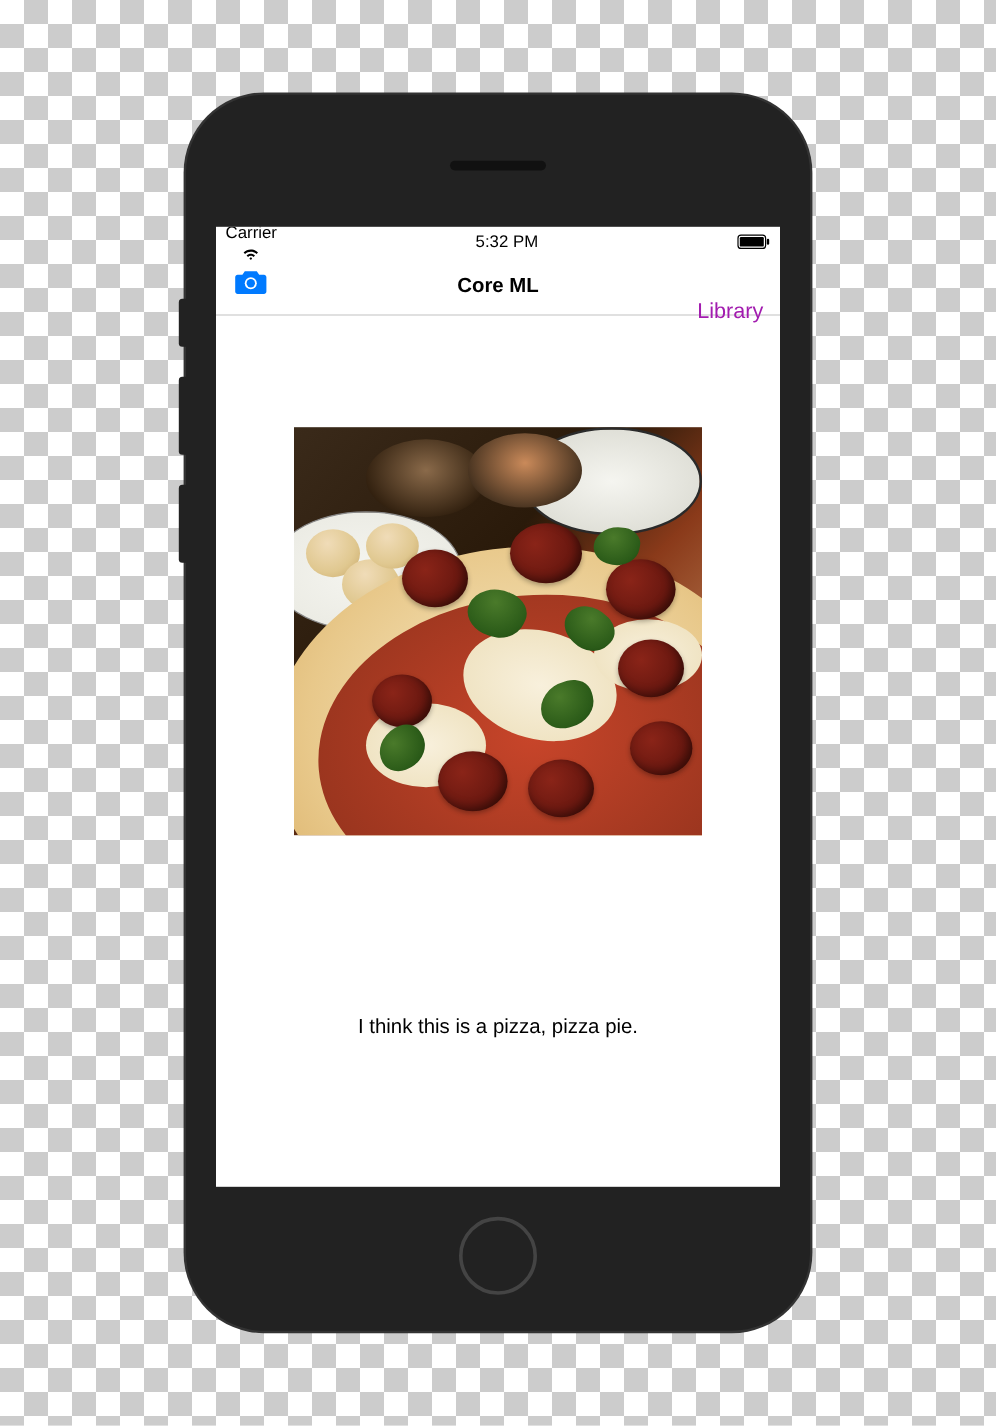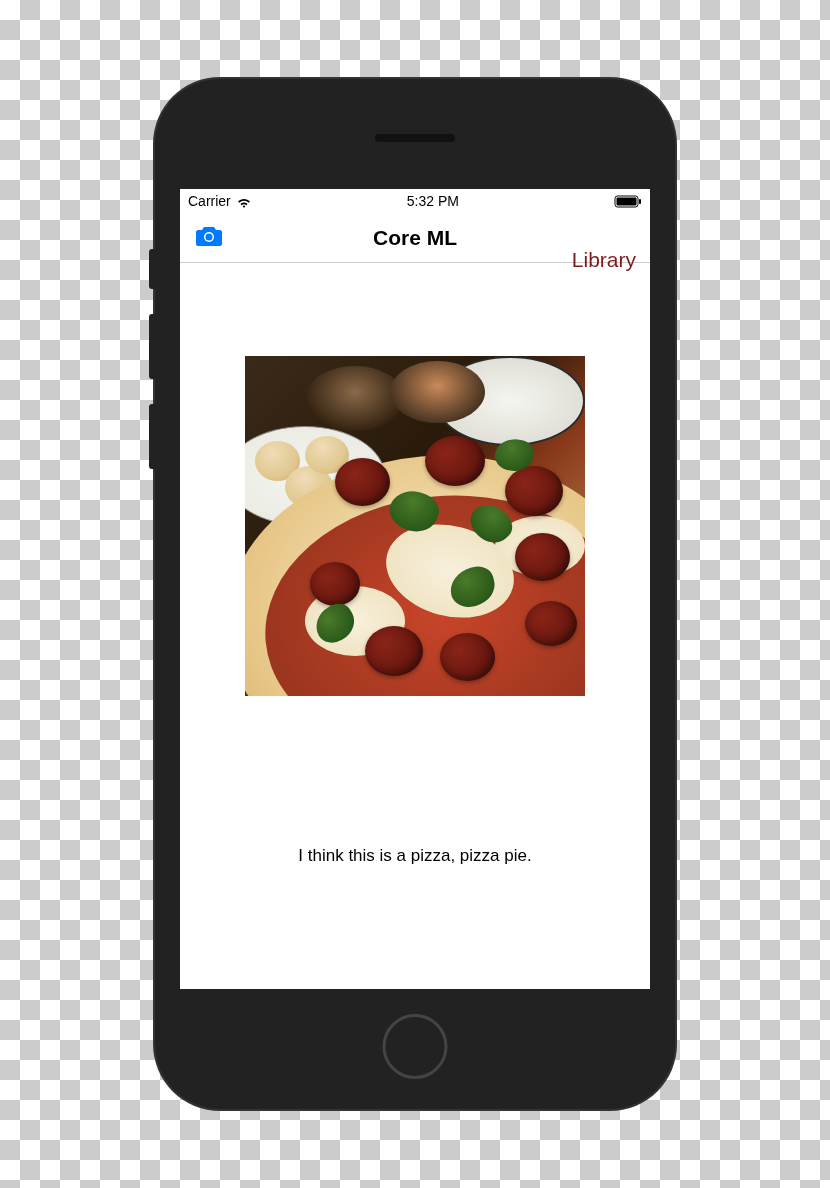--- a/index.html
+++ b/index.html
@@ -87,22 +87,23 @@
       display: flex;
       align-items: center;
       justify-content: space-between;
       padding: 0 8px;
       font-size: 14px;
       color: #000;
     }
     
     .status-left {
       display: flex;
-      align-items: flex-end;
+      align-items: center;
       gap: 5px;
+      flex-direction: column;
     }
     
     .status-right {
       display: flex;
       align-items: center;
     }
     
     .wifi-icon svg, .battery-icon svg {
       display: block;
     }
@@ -111,30 +112,30 @@
       height: 50px;
       display: flex;
       align-items: center;
       justify-content: space-between;
       padding: 0 14px;
       border-bottom: 0.5px solid #ccc;
     }
     
     .nav-title {
       font-weight: 600;
-      font-size: 21px;
+      font-size: 17px;
       color: #000;
       position: absolute;
       left: 50%;
       transform: translateX(-50%);
     }
     
     .nav-right {
-      color: #7f1d1d;
-      font-size: 21px;
+      color: #a21caf;
+      font-size: 18px;
       margin-top: 44px;
     }
     
     .camera-icon {
       color: #007AFF;
     }
     
     .content {
       flex: 1;
       display: flex;

